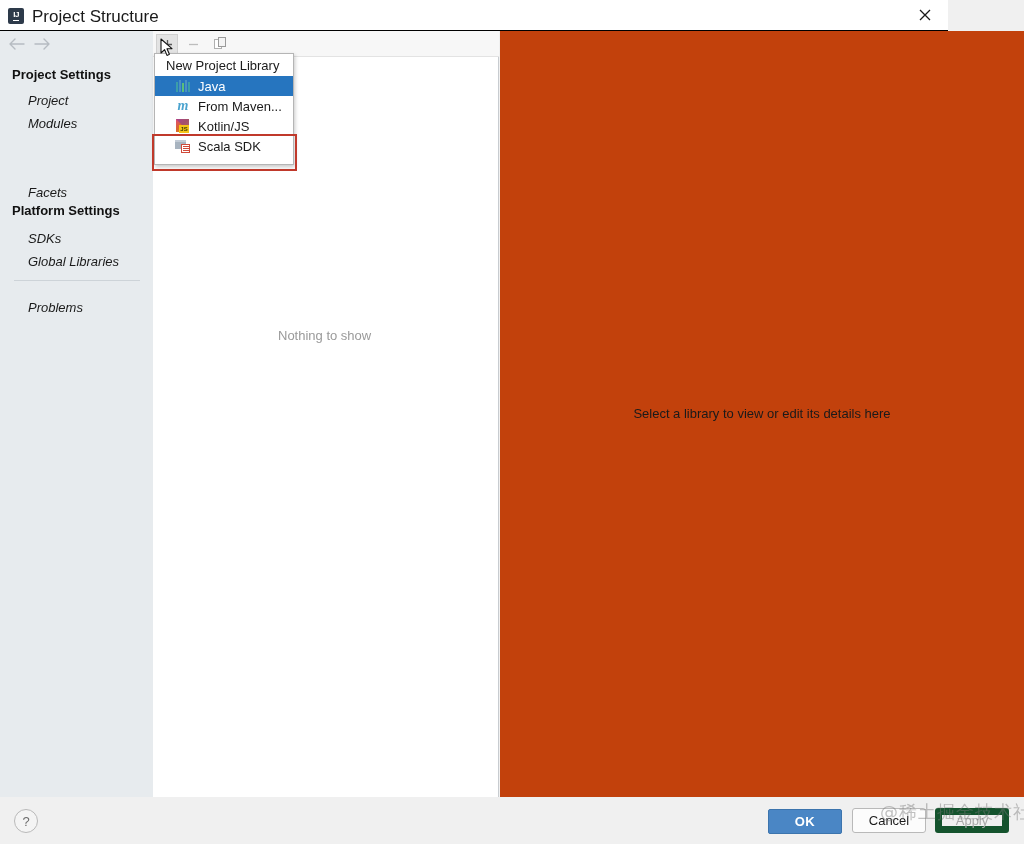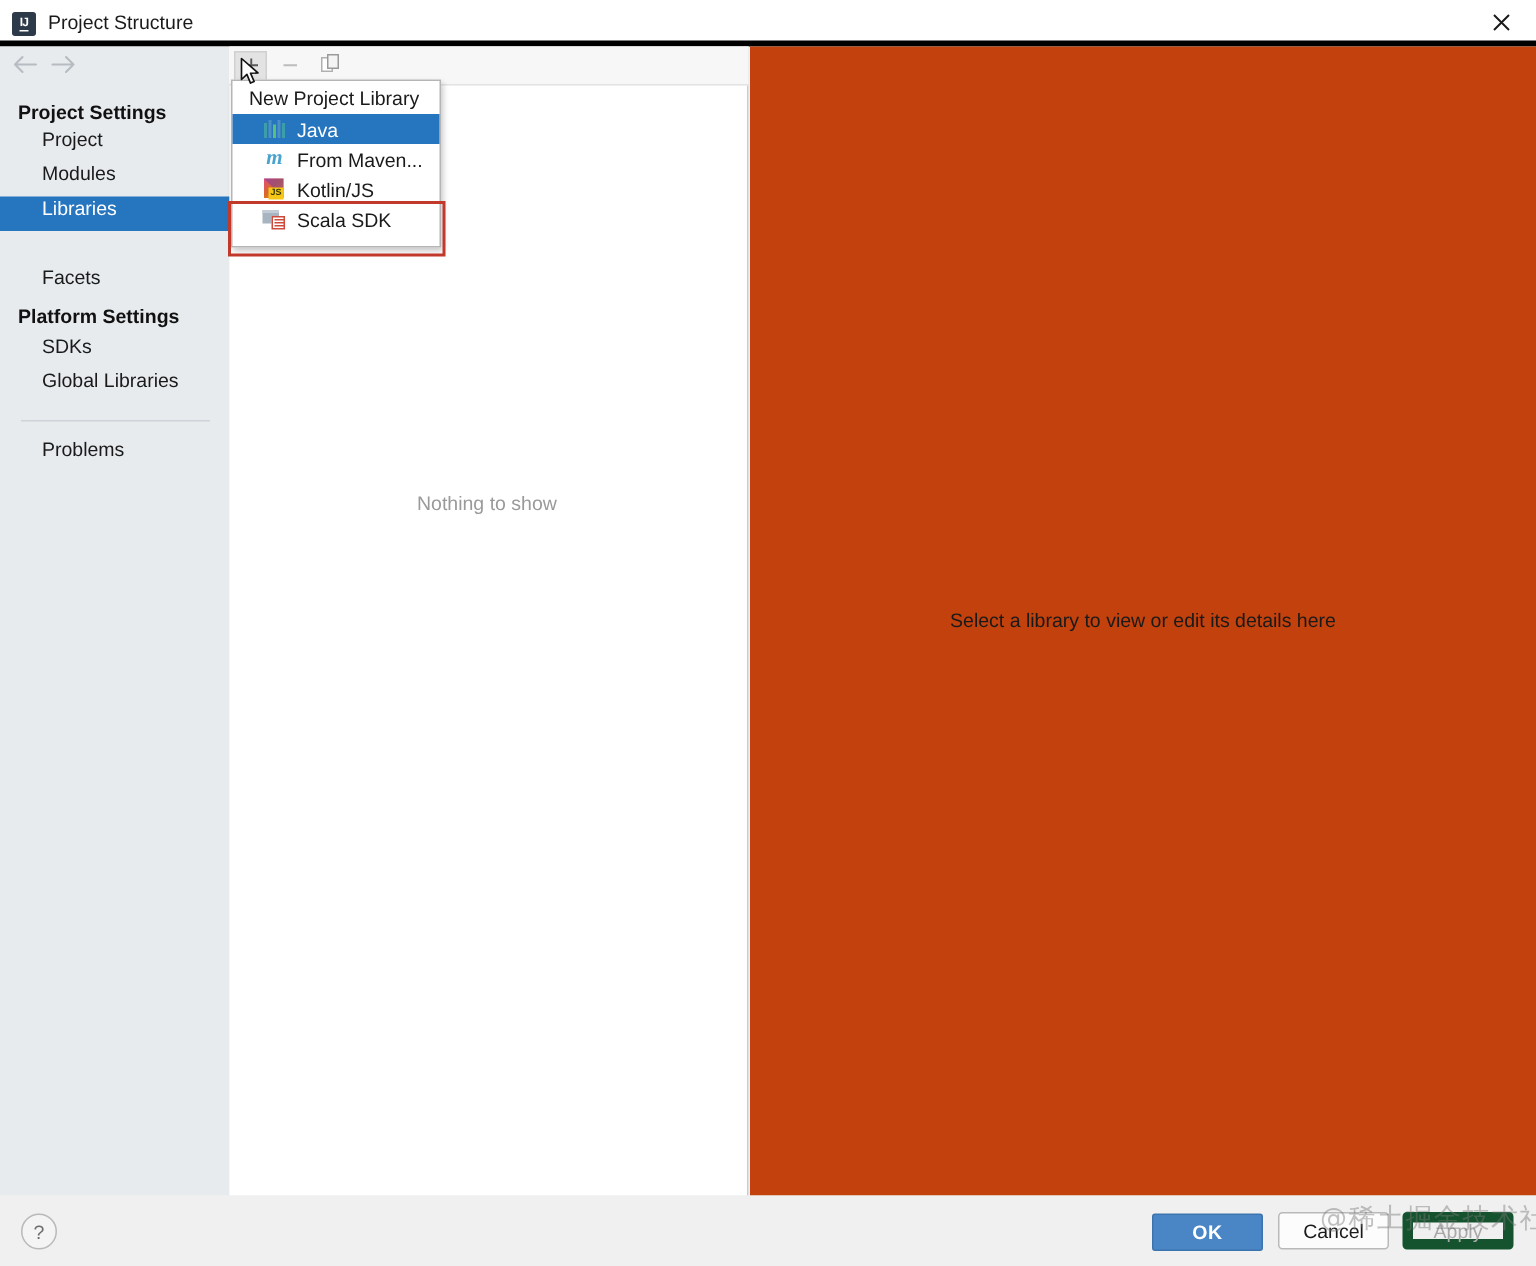--- a/index.html
+++ b/index.html
@@ -11,41 +11,41 @@
   }
   #app {
     position: relative;
     width: 1024px; height: 844px;
     background: #f0f0f0;
   }
 
   
   .titlebar {
     position: absolute; left: 0; top: 0;
-    width: 1024px; height: 31px;
+    width: 948px; height: 31px;
     background: #ffffff;
-    border-bottom: 4px solid #000000;
+    border-bottom: 1px solid #000000;
   }
   .title-icon {
     position: absolute; left: 8px; top: 8px;
     width: 16px; height: 16px;
     background: #2d3a4a;
     border-radius: 2px;
     display: flex; align-items: center; justify-content: center;
   }
   .title-icon .ij {
     color: #ffffff; font-size: 8px; font-weight: bold;
     letter-spacing: -0.5px; line-height: 1;
     font-family: "Liberation Sans", sans-serif;
     border-bottom: 1.5px solid #ffffff;
     padding-bottom: 1px;
   }
   .title-text {
     position: absolute; left: 32px; top: 7px;
-    font-size: 13px; color: #1a1a1a;
+    font-size: 17px; color: #1a1a1a;
   }
   .close-btn {
     position: absolute; right: 0; top: 0;
     width: 46px; height: 30px;
     display: flex; align-items: center; justify-content: center;
     cursor: pointer;
   }
   .close-btn svg { display: block; }
 
   
@@ -67,24 +67,25 @@
   .nav-back { left: 5px; }
   .nav-fwd  { left: 31px; }
 
   .sidebar-group {
     position: absolute; left: 12px;
     font-size: 13px; font-weight: bold; color: #111111;
   }
   .sb-item {
     position: absolute; left: 0;
     width: 153px; height: 23px;
-    display: flex; align-items: flex-start;
+    display: flex; align-items: flex-end;
     padding-left: 28px;
     font-size: 13px; color: #1a1a1a;
     cursor: default;
+    font-style: italic;
   }
   .sb-item.selected {
     background: #2675bf;
     color: #ffffff;
   }
   .sb-divider {
     position: absolute; left: 14px;
     width: 126px; height: 1px;
     background: #cdd3d8;
   }
@@ -337,23 +338,20 @@
       </div>
     </div>
 
     <div class="sidebar-group" style="top:36px;">Project Settings</div>
 
     <div class="sb-item" style="top:54px;">
       <span>Project</span>
     </div>
     <div class="sb-item" style="top:77px;">
       <span>Modules</span>
-    </div>
-    <div class="sb-item selected" style="top:100px;">
-      <span>Libraries</span>
     </div>
     <div class="sb-item" style="top:123px;margin-top:23px;">
       <span>Facets</span>
     </div>
 
     <div class="sidebar-group" style="top:172px;">Platform Settings</div>
 
     <div class="sb-item" style="top:192px;">
       <span>SDKs</span>
     </div>

